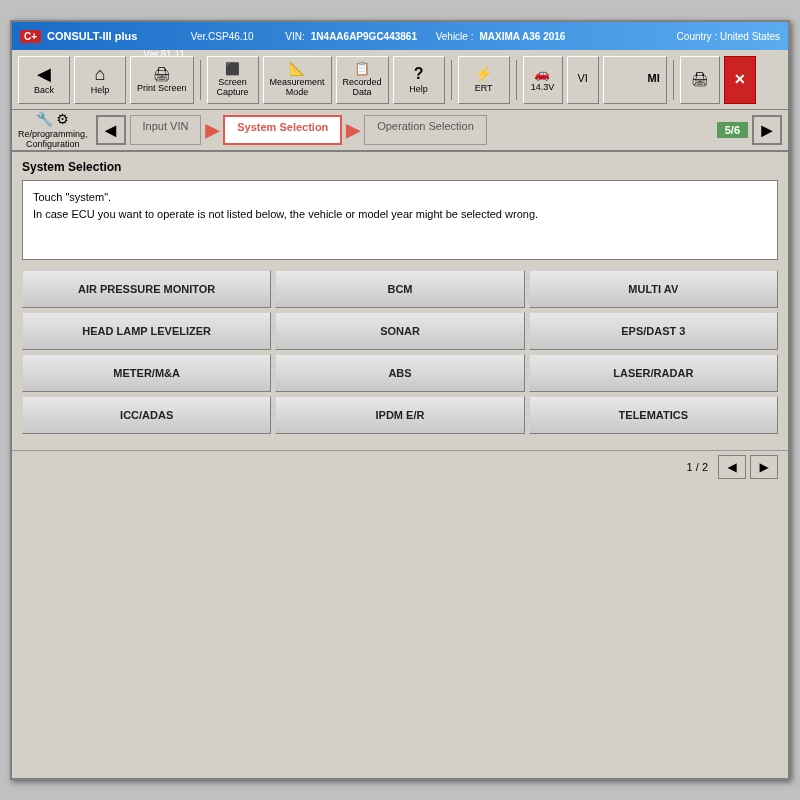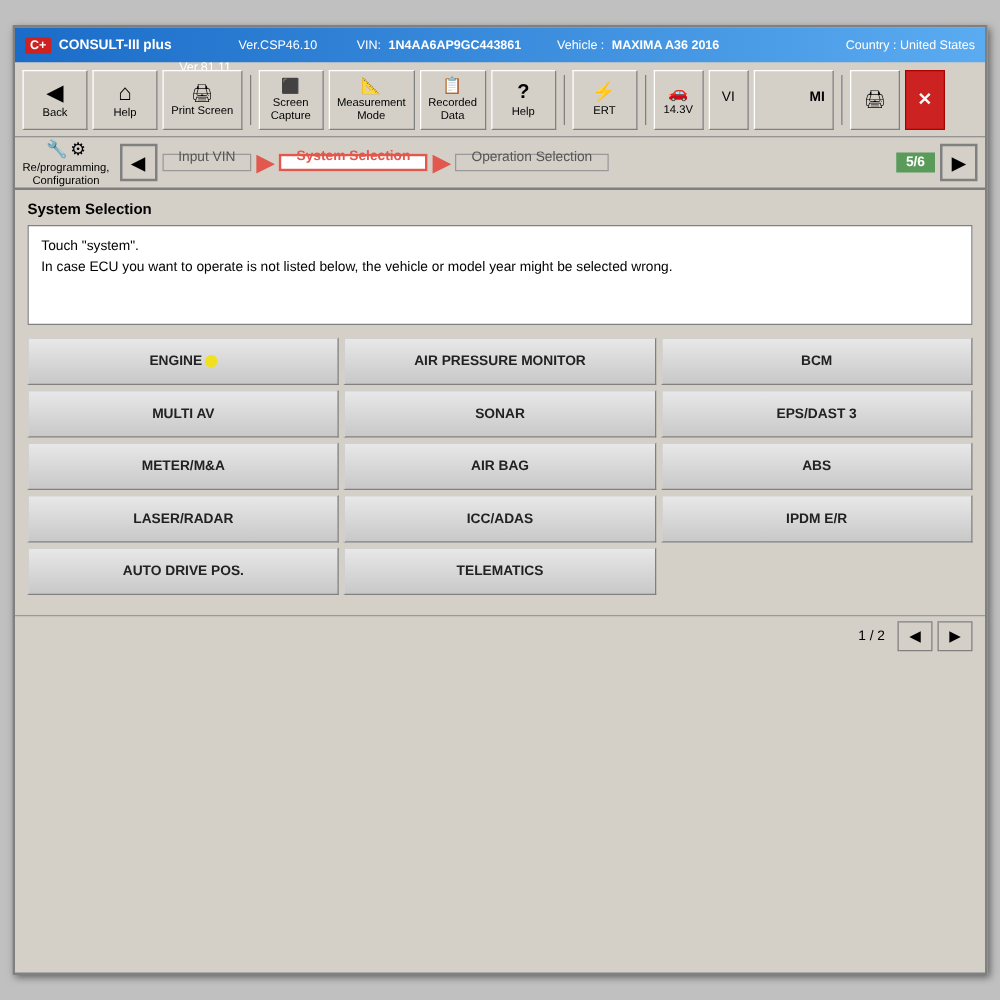--- a/index.html
+++ b/index.html
@@ -122,23 +122,23 @@
       font-size: 14px;
       cursor: pointer;
       font-weight: bold;
     }
     .nav-step {
       padding: 4px 12px;
       background: #d4d0c8;
       border: 1px solid #999;
       font-size: 11px;
       color: #555;
-      height: 14px;
-      display: flex;
-      align-items: flex-end;
+      height: 30px;
+      display: flex;
+      align-items: flex-start;
     }
     .nav-step.active {
       background: white;
       border: 2px solid #e0584e;
       color: #e0584e;
       font-weight: bold;
     }
     .nav-arrow-right {
       color: #e0584e;
       font-size: 18px;
@@ -246,21 +246,21 @@
   <div class="title-bar">
     <div class="title-bar-left">
       <span class="title-logo">C+</span>
       <span class="title-text">CONSULT-III plus</span>
       <span style="font-size:10px;margin-top:36px;">Ver.81.11</span>
       <span style="font-size:10px;">Ver.CSP46.10</span>
       &nbsp;&nbsp;
       <span style="font-size:10px;margin-left:13px;">VIN:</span>
       <span style="font-size:10px;font-weight:bold;">1N4AA6AP9GC443861</span>
       &nbsp;&nbsp;
-      <span style="font-size:10px;margin-left:10px;">Vehicle :</span>
+      <span style="font-size:10px;">Vehicle :</span>
       <span style="font-size:10px;font-weight:bold;">MAXIMA A36 2016</span>
     </div>
     <div class="title-bar-right">
       <span style="font-size:10px;">Country : United States</span>
     </div>
   </div>
 
   <div class="toolbar">
     <div class="tb-btn">
       <span class="tb-icon">◀</span>
@@ -343,58 +343,51 @@
   </div>
 
   <div class="main-content">
     <div class="section-title">System Selection</div>
     <div class="info-box">
       <p>Touch "system".</p>
       <p>In case ECU you want to operate is not listed below, the vehicle or model year might be selected wrong.</p>
     </div>
     <div class="system-grid">
       <div class="system-btn">
-        <span>ENGINE</span>
-          <span class="cursor-dot"></span>
-      </div>
-      <div class="system-btn">
         <span>AIR PRESSURE MONITOR</span>
       </div>
       <div class="system-btn">
         <span>BCM</span>
       </div>
       <div class="system-btn">
         <span>MULTI AV</span>
       </div>
       <div class="system-btn">
+        <span>HEAD LAMP LEVELIZER</span>
+      </div>
+      <div class="system-btn">
         <span>SONAR</span>
       </div>
       <div class="system-btn">
         <span>EPS/DAST 3</span>
       </div>
       <div class="system-btn">
         <span>METER/M&amp;A</span>
       </div>
       <div class="system-btn">
-        <span>AIR BAG</span>
-      </div>
-      <div class="system-btn">
         <span>ABS</span>
       </div>
       <div class="system-btn">
         <span>LASER/RADAR</span>
       </div>
       <div class="system-btn">
         <span>ICC/ADAS</span>
       </div>
       <div class="system-btn">
         <span>IPDM E/R</span>
-      </div>
-      <div class="system-btn">
-        <span>AUTO DRIVE POS.</span>
       </div>
       <div class="system-btn">
         <span>TELEMATICS</span>
       </div>
     </div>
   </div>
 
   <div class="bottom-bar">
     <span class="bottom-page">1 / 2</span>
     <div class="bottom-nav-btn">

